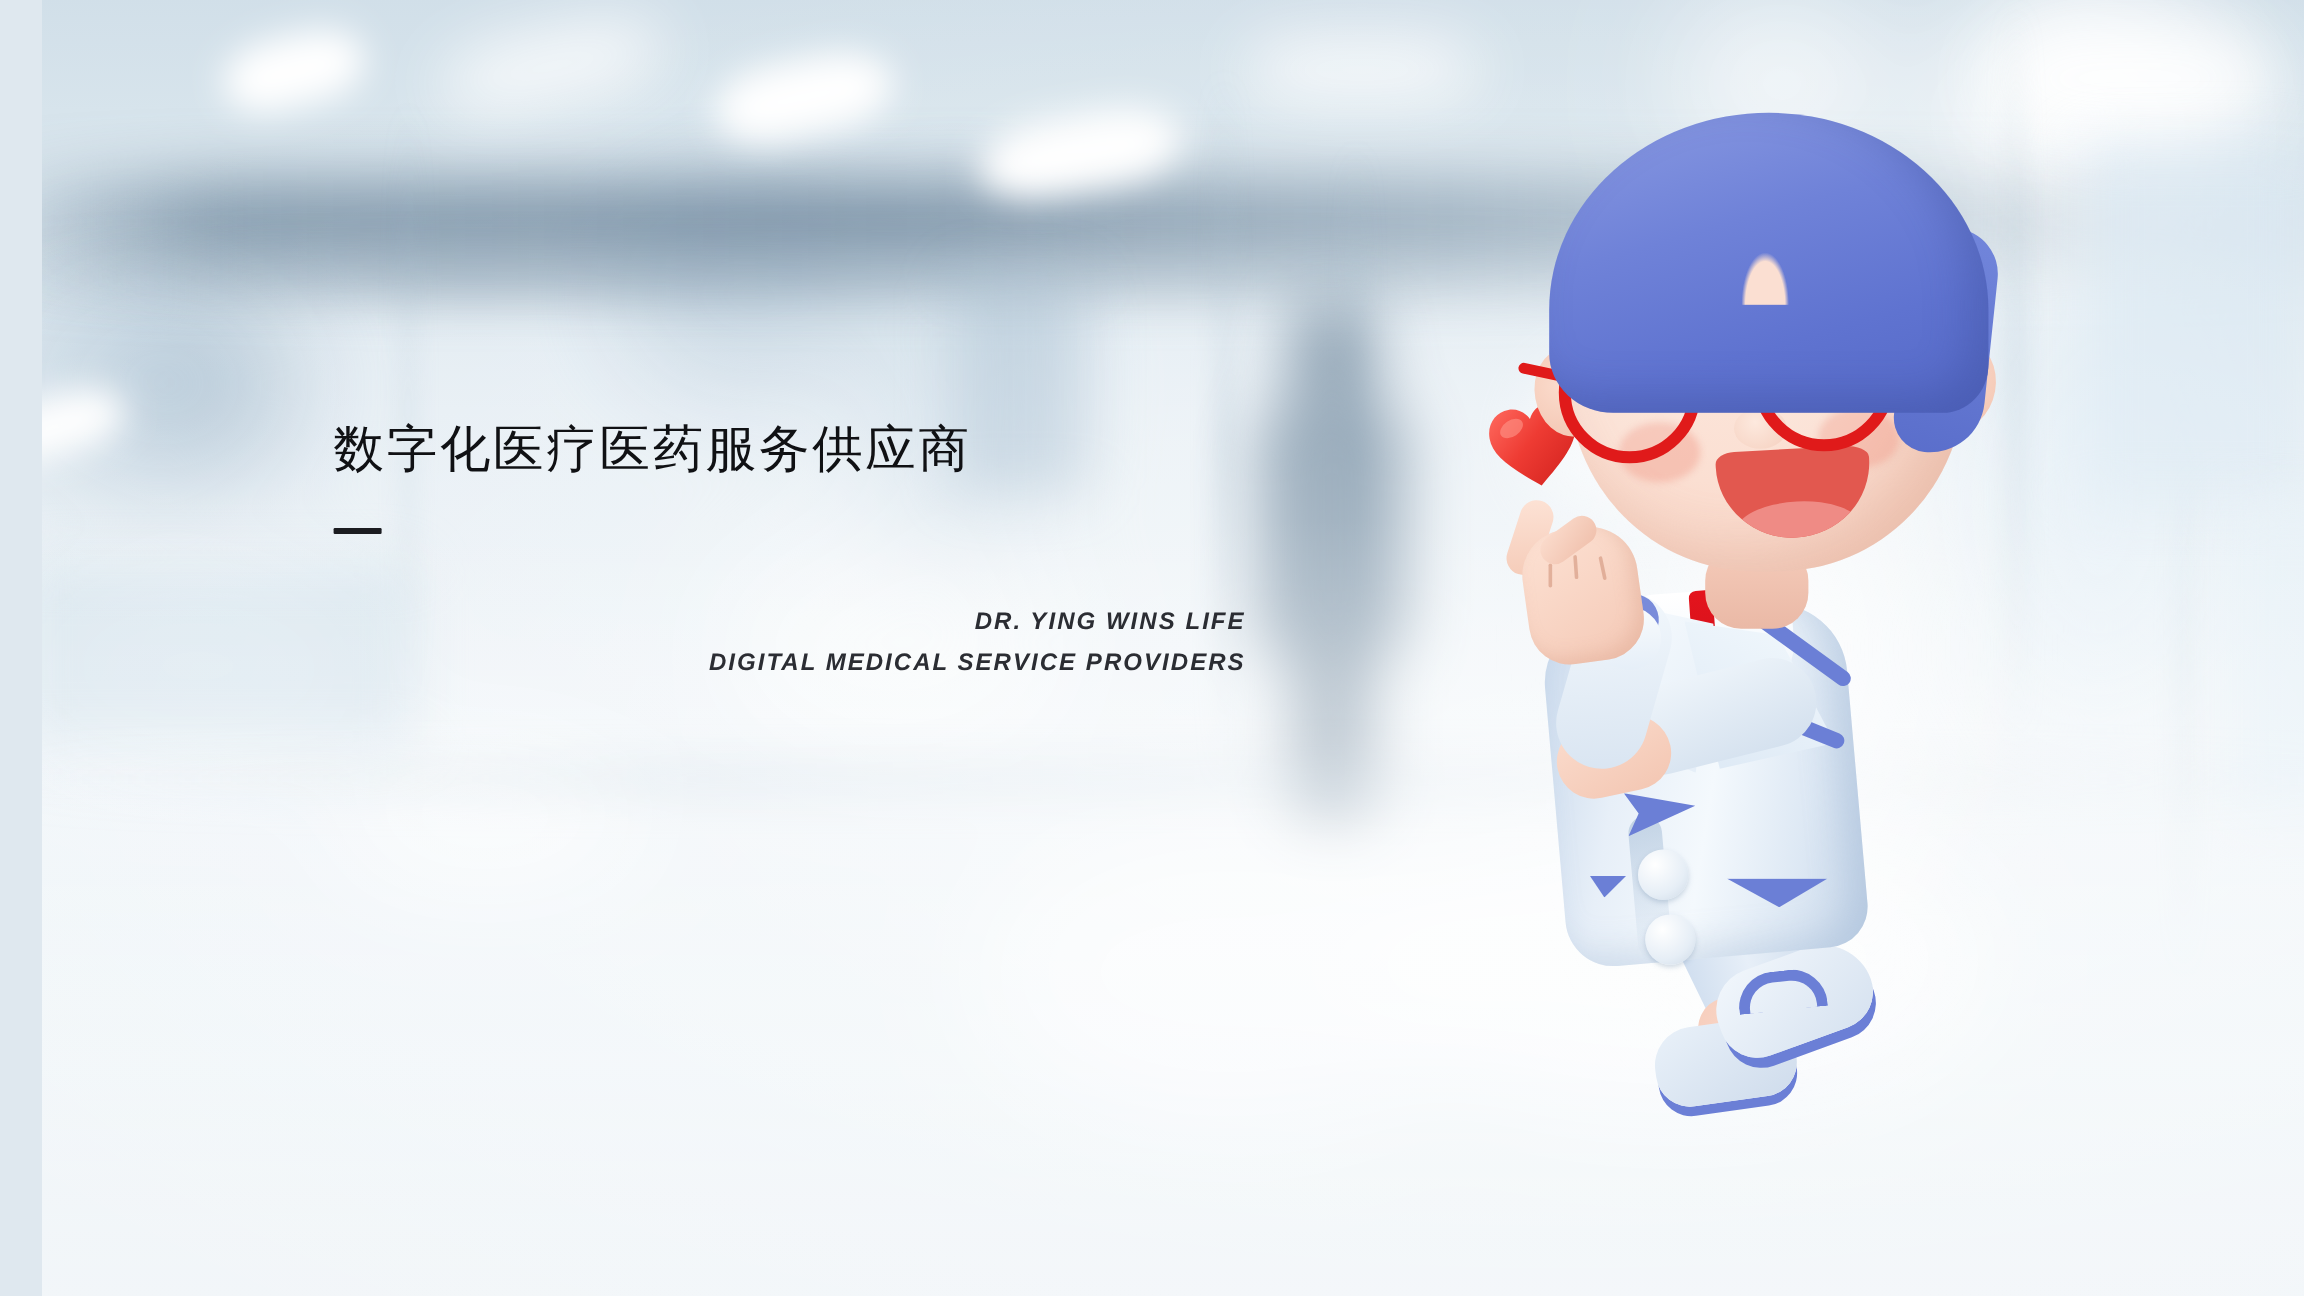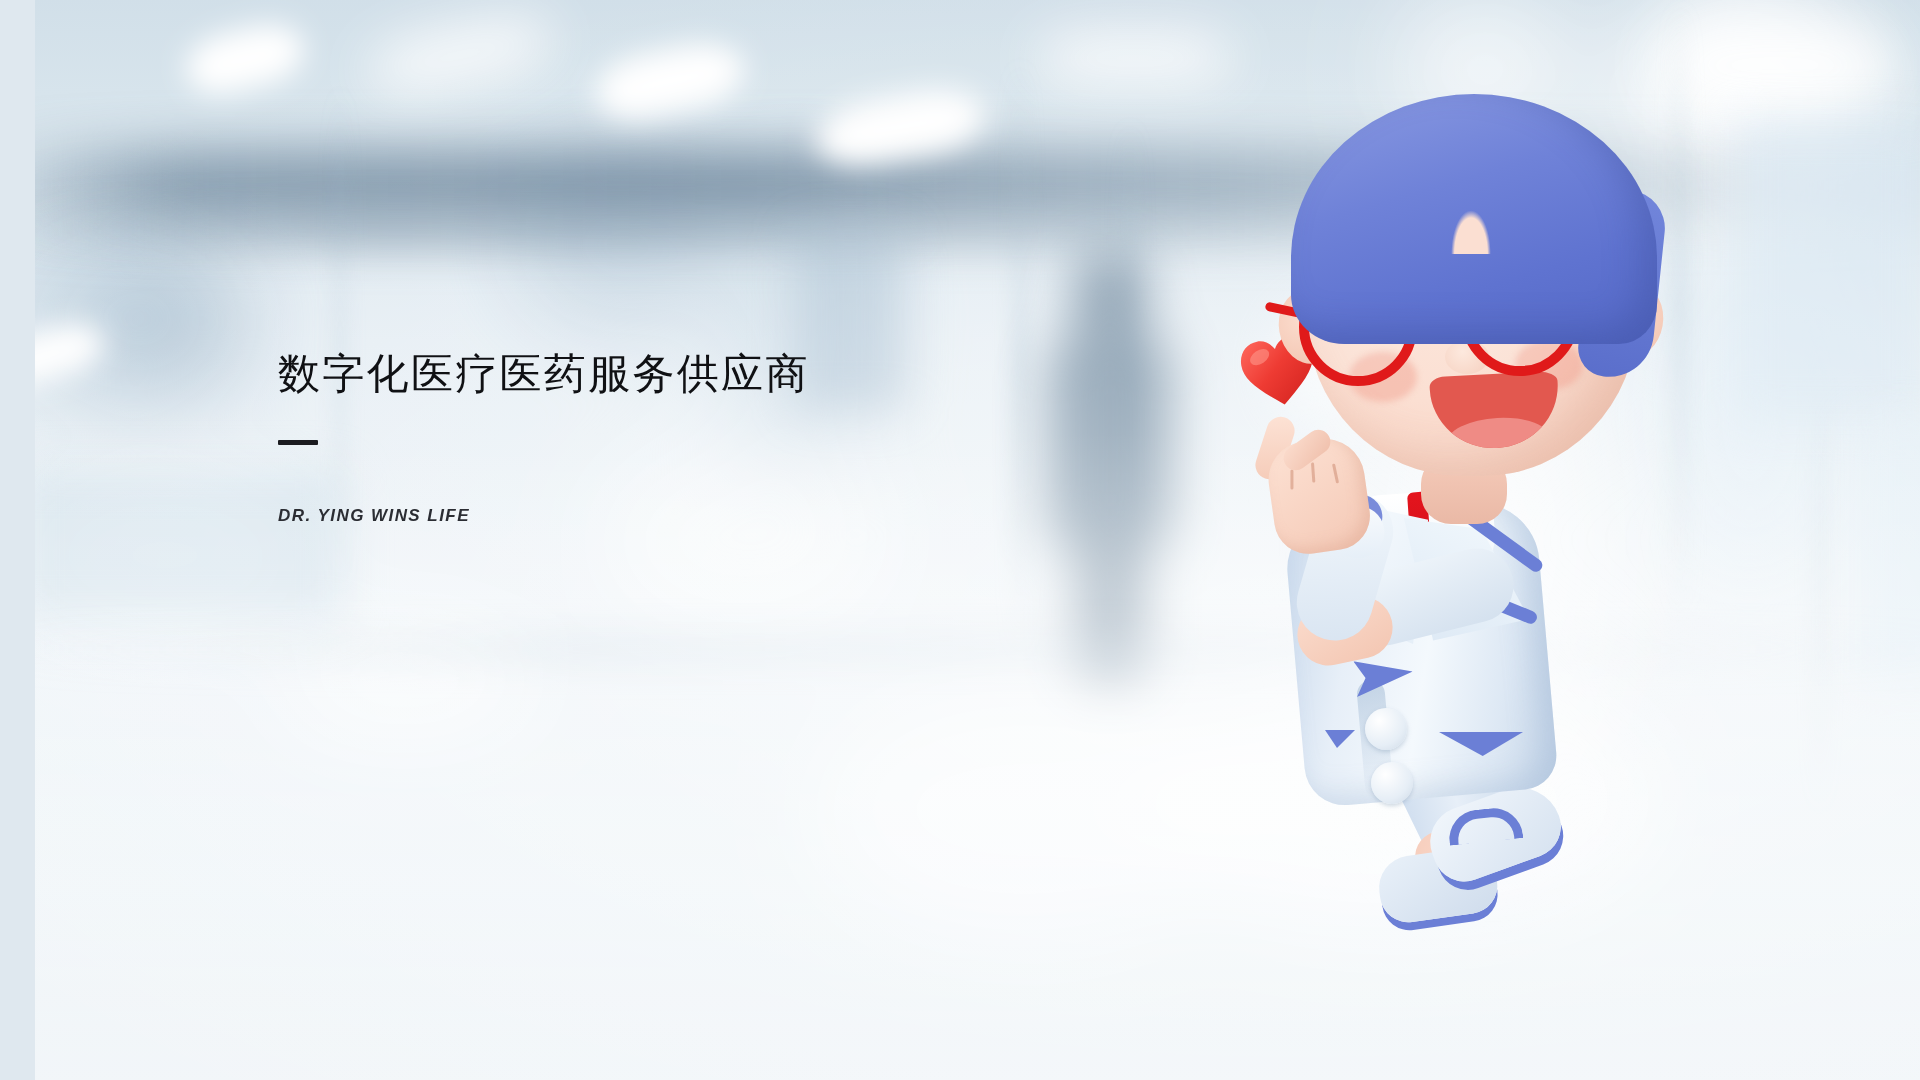--- a/index.html
+++ b/index.html
@@ -66,22 +66,22 @@
   .headline{
     margin-top:24px;
     font-size:78px;line-height:1.06;color:#ED1C24;font-weight:700;
     letter-spacing:.12em;white-space:nowrap;
   }
   .rule{
     margin-top:44px;width:40px;height:5px;background:#1b1c20;border-radius:1px;
   }
   .sub{margin-top:56px;}
   .sub-line{
-    font-size:17px;line-height:1.72;color:#2b2d33;font-weight:700;
-    font-style:italic;letter-spacing:.085em;white-space:nowrap;
+    font-size:20px;line-height:1.72;color:#2b2d33;font-weight:700;
+    font-style:italic;letter-spacing:.085em;white-space:nowrap;text-align:right;
   }
 
   
   .char{position:absolute;left:1198px;top:40px;width:500px;height:1010px;}
   .c-abs{position:absolute;}
 
   
   .char-glow{
     position:absolute;left:60px;top:120px;width:400px;height:760px;
     background:radial-gradient(closest-side,rgba(255,255,255,.75),rgba(255,255,255,0));
@@ -368,20 +368,21 @@
   </div>
 
   <div class="copy">
     <div class="kicker">数字化医疗医药服务供应商</div>
 
 
     <div class="rule"></div>
 
     <div class="sub">
       <div class="sub-line">DR. YING WINS LIFE</div>
+      <div class="sub-line">DIGITAL MEDICAL SERVICE PROVIDERS</div>
     </div>
   </div>
 
   <div class="char">
     <div class="char-glow"></div>
 
     <div class="c-abs leg-back"></div>
     <div class="c-abs leg-front"></div>
     <div class="c-abs ankle"></div>
     <div class="c-abs shoe-back"></div>

